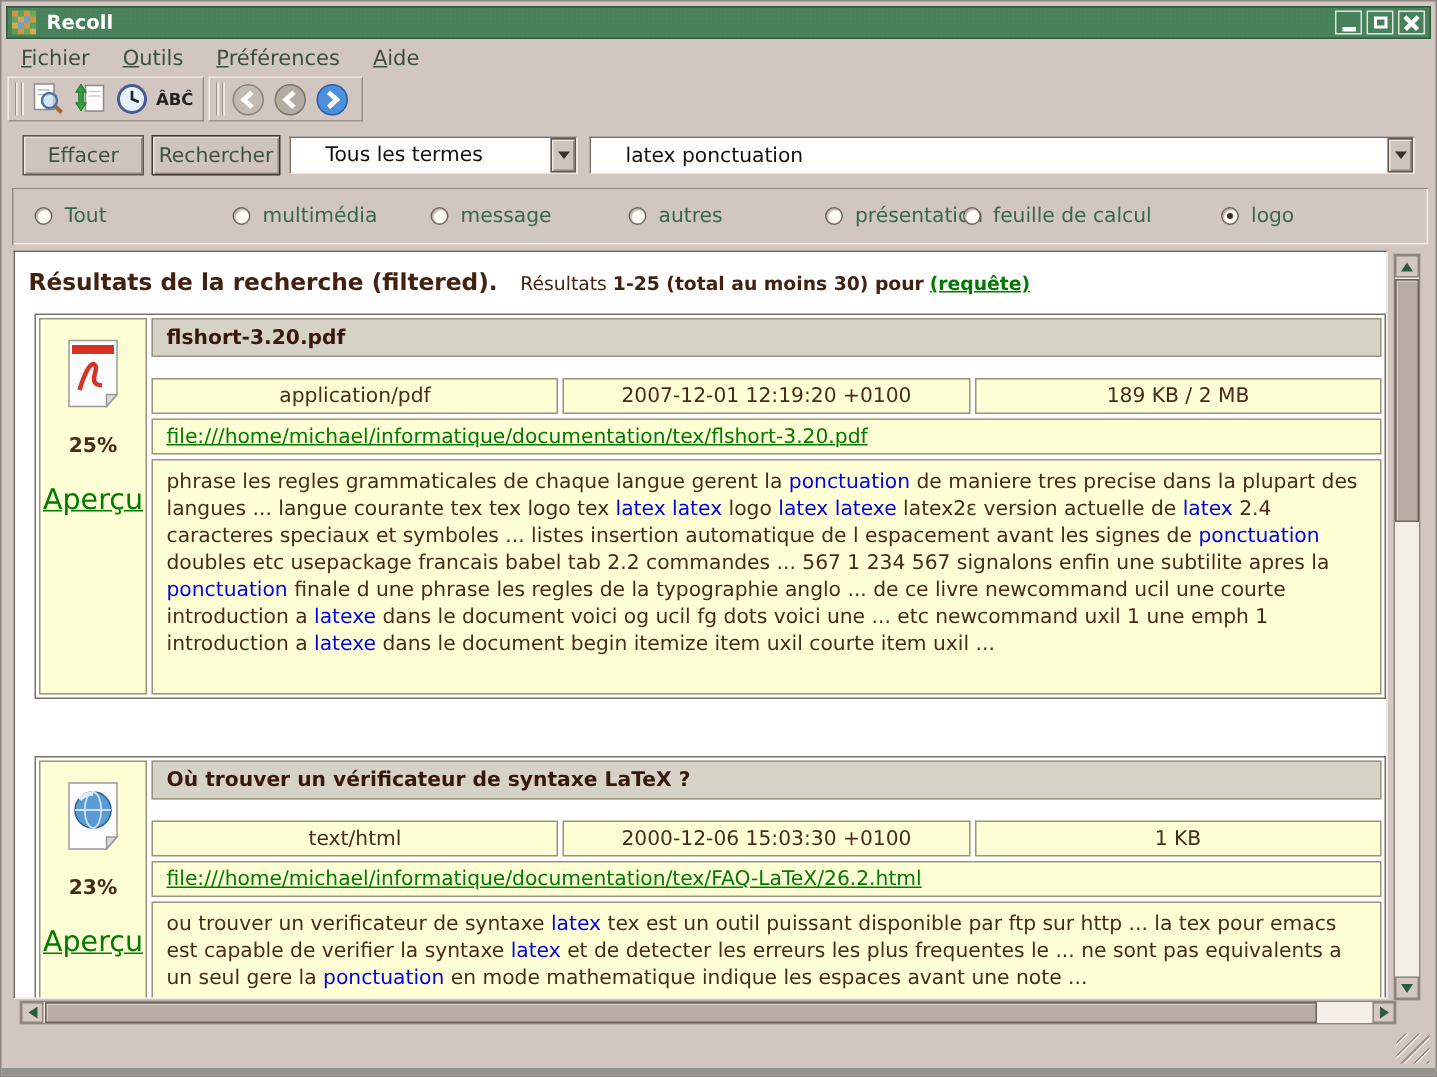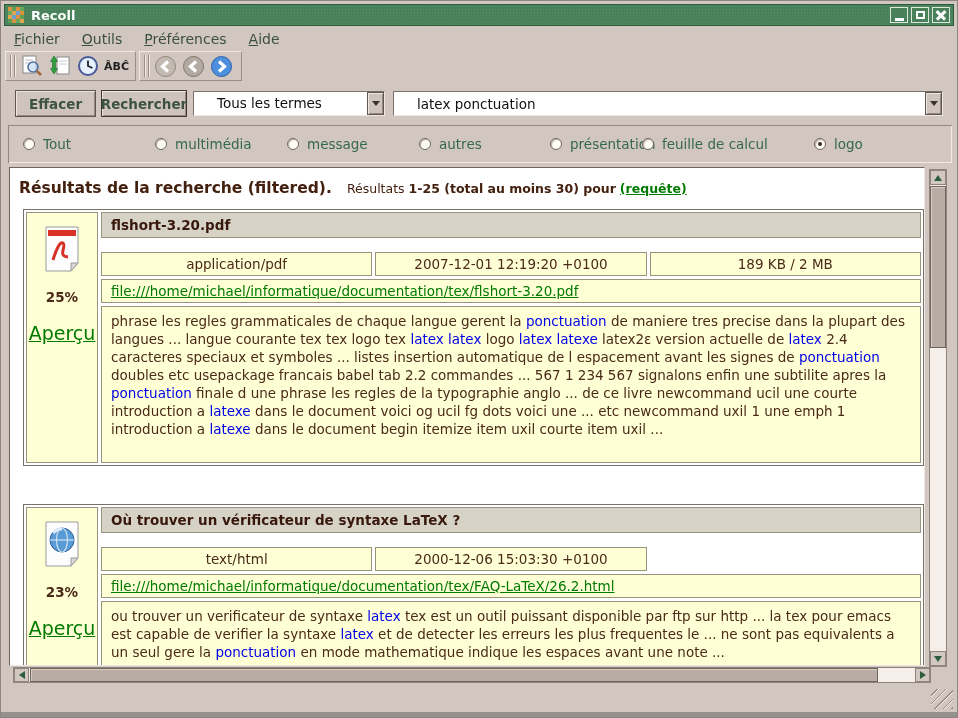--- a/index.html
+++ b/index.html
@@ -60,21 +60,20 @@
   .tb-abc { font-size:11px; font-weight:bold; color:#222; letter-spacing:0; }
 
   
   .push-btn {
     position:absolute; top:89px; height:27px;
     background:#cfc3be; border:1px solid #5f564f;
     box-shadow: inset 1px 1px 0 #efe7e2, inset -1px -1px 0 #94887f;
     color:#3e5244; font-size:13.5px; text-align:center;
     display:flex; align-items:center; justify-content:center;
     font-family:"DejaVu Sans", sans-serif;
-    font-weight:bold;
   }
   .btn-effacer { left:14px; width:81px; }
   .btn-rechercher { left:100px; width:86px; border:1px solid #3e362f; }
   .combo {
     position:absolute; top:90px; height:25px;
     background:#fff; border:1px solid; border-color:#7a7168 #efe7e2 #efe7e2 #7a7168;
     display:flex; align-items:stretch;
   }
   .combo-mode { left:192px; width:192px; }
   .combo-query { left:392px; width:550px; }
@@ -349,20 +348,21 @@
         <path d="M10 12 a12 12 0 0 1 9 -4" stroke="#dcecf8" stroke-width="3" fill="none"></path>
       </svg>
       <span class="res-pct">23%</span>
       <span class="res-preview">Aperçu</span>
     </div>
     <div class="rows">
       <div class="r-title">Où trouver un vérificateur de syntaxe LaTeX ?</div>
       <div class="r-meta">
         <div>text/html</div>
         <div>2000-12-06 15:03:30 +0100</div>
+        <div>1 KB</div>
       </div>
       <div class="r-url">
         <span>file:///home/michael/informatique/documentation/tex/FAQ-LaTeX/26.2.html</span>
       </div>
       <div class="r-snip snip-2"><span>ou trouver un verificateur de syntaxe </span><span class="hl">latex</span><span> tex est un outil puissant disponible par ftp sur http ... la tex pour emacs est capable de verifier la syntaxe </span><span class="hl">latex</span><span> et de detecter les erreurs les plus frequentes le ... ne sont pas equivalents a un seul gere la </span><span class="hl">ponctuation</span><span> en mode mathematique indique les espaces avant une note ...</span></div>
     </div>
   </div>
 </div>
 
 <div class="vscroll">

